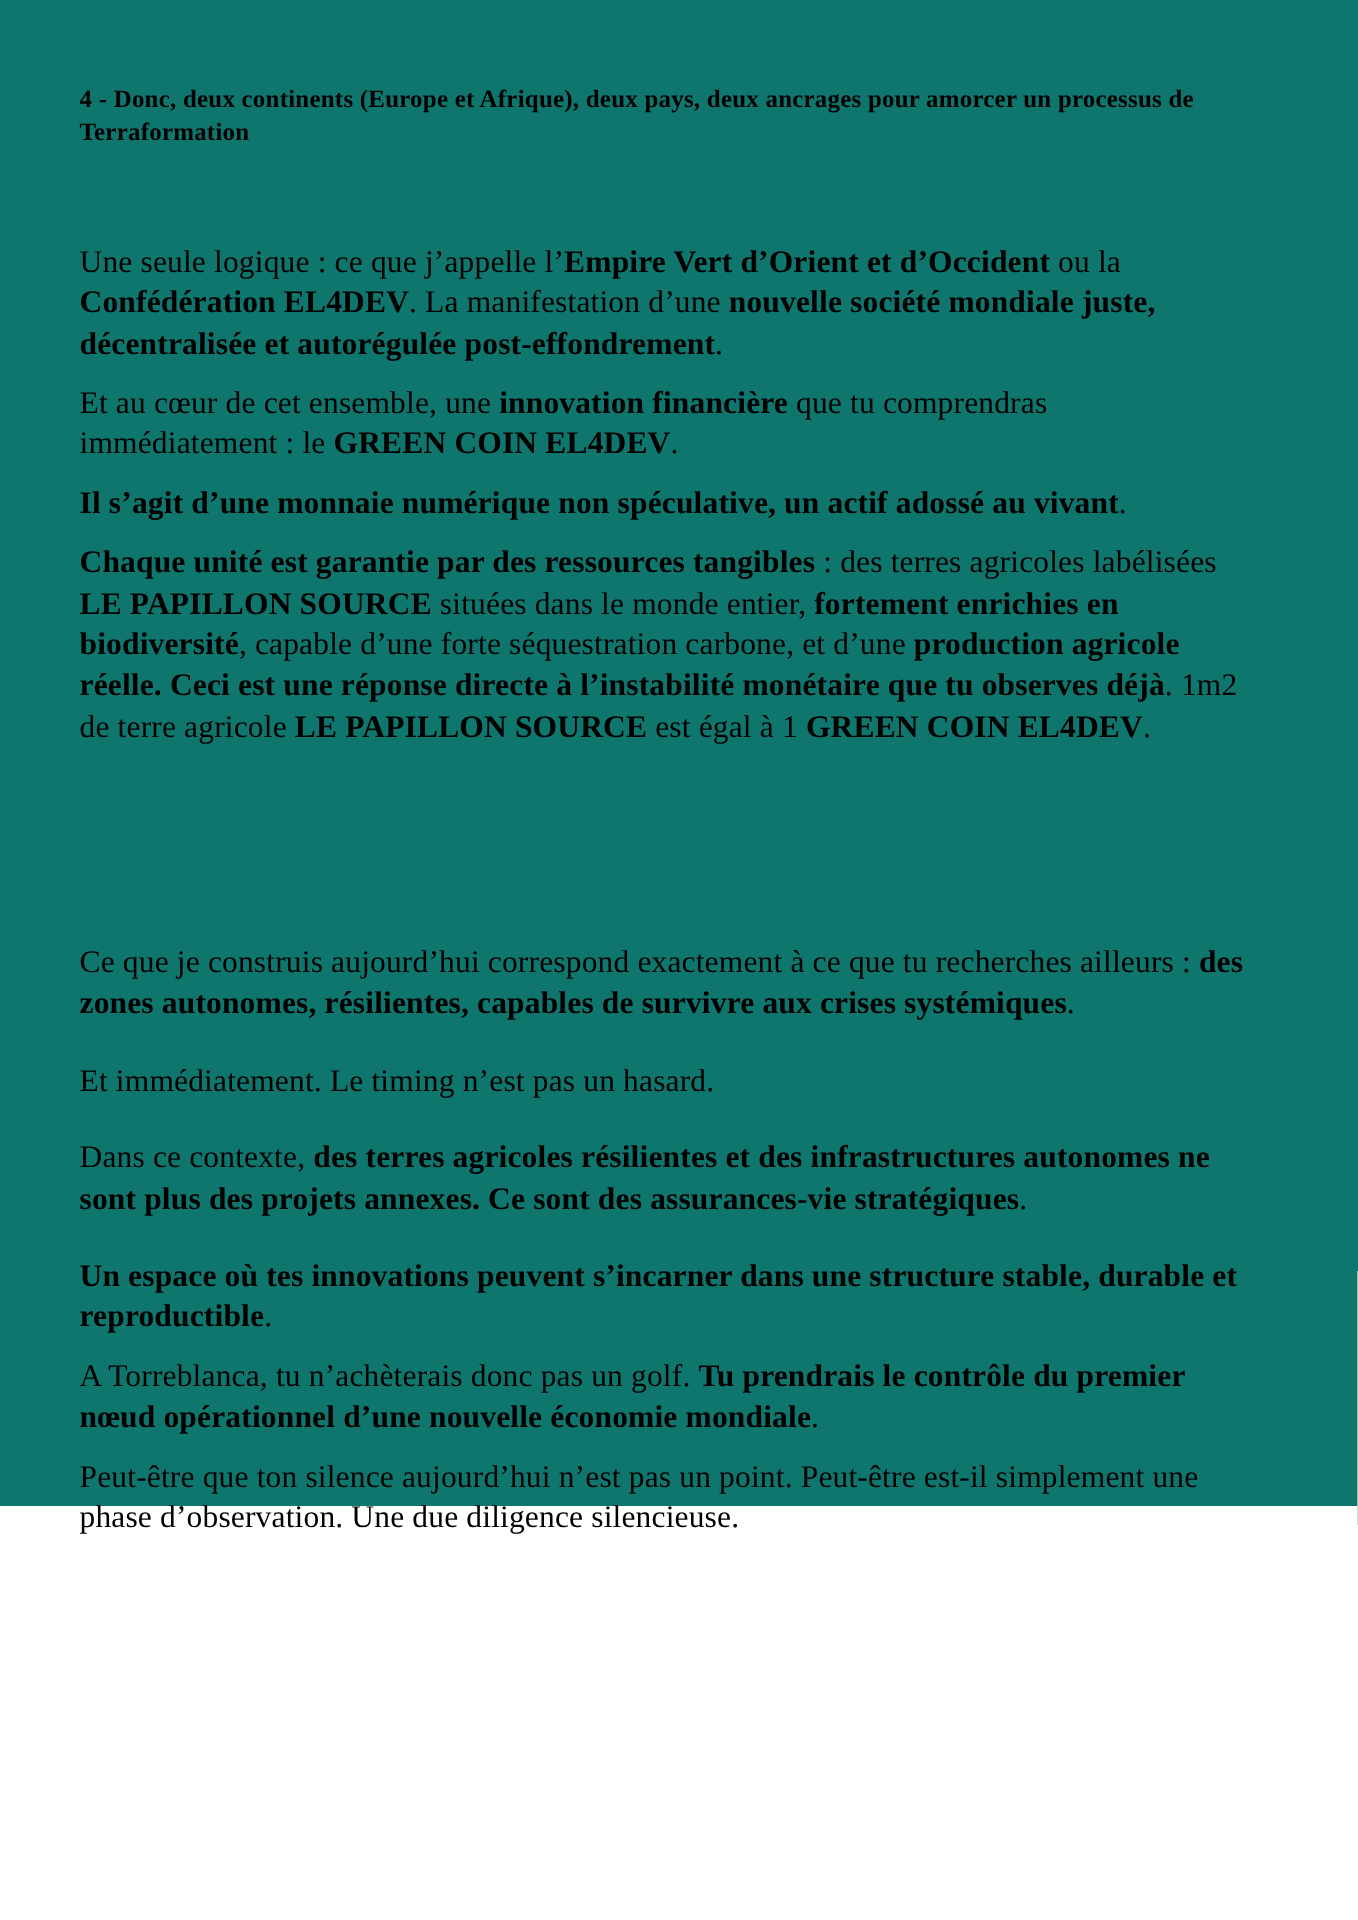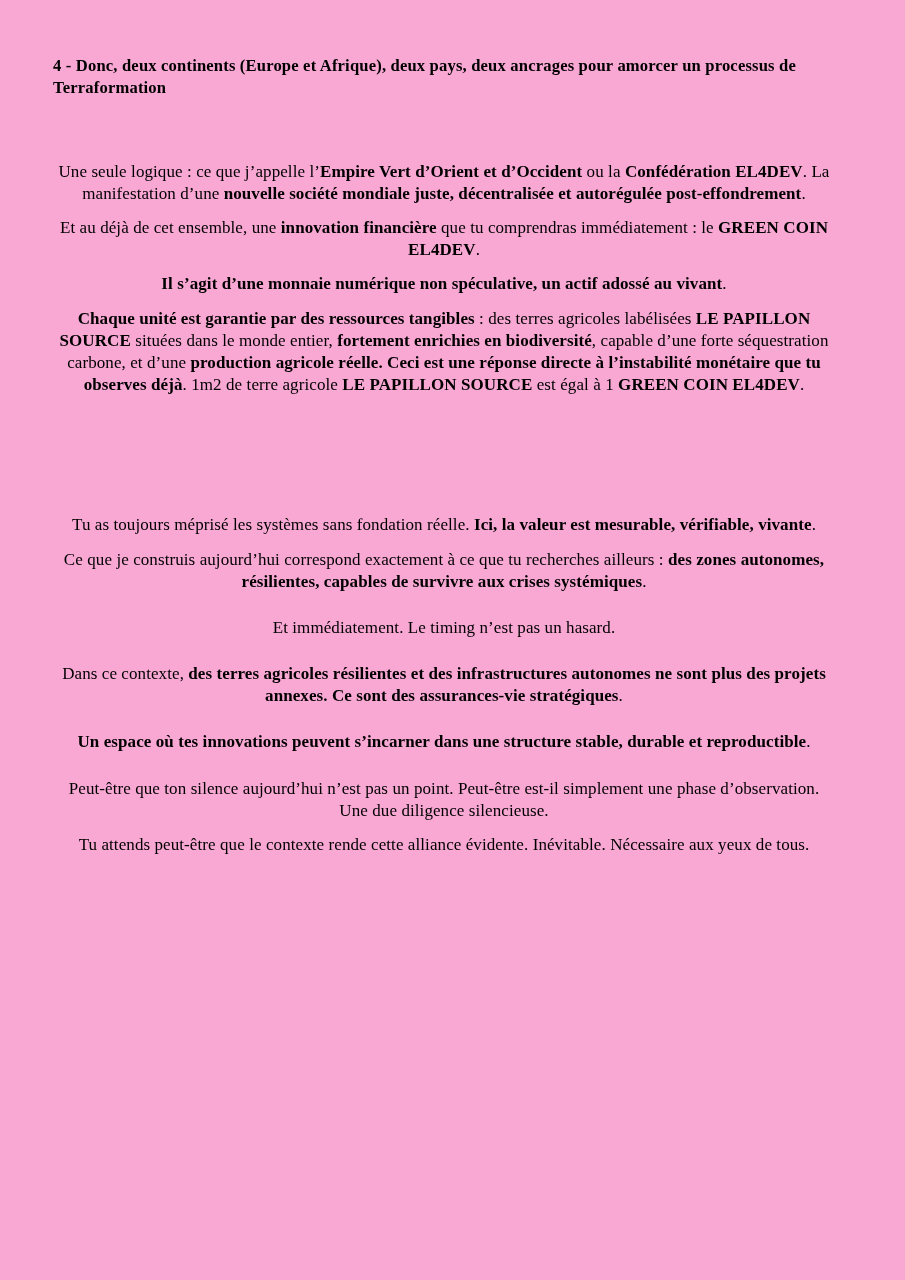--- a/index.html
+++ b/index.html
@@ -12,44 +12,44 @@
     width: 905px;
     height: 1280px;
     overflow: hidden;
     font-family: "Liberation Serif", "DejaVu Serif", serif;
     color: #000000;
     -webkit-font-smoothing: antialiased;
   }
   .page {
     position: relative;
     width: 905px;
-    height: 1280px;
-    background: #f9a8d4;
+    height: 1004px;
+    background: #0f766e;
     box-sizing: border-box;
     padding: 53px 71px 0 53px;
   }
   .content {
     width: 782px;
   }
   .heading {
     font-size: 16.6px;
     font-weight: bold;
     line-height: 1.32;
     margin: 0;
     letter-spacing: 0.01em;
   }
   .heading-4 { margin-top: 2px; }
   .heading-5 { margin-top: 0; }
   .para {
-    font-size: 17px;
+    font-size: 21px;
     font-weight: normal;
     line-height: 1.305;
     margin: 0;
     letter-spacing: 0.005em;
-    text-align: center;
+    text-align: left;
   }
   .para b, .para strong { font-weight: bold; }
   
   .gap-after-h4 { height: 62px; }
   .gap-before-h5 { height: 60px; }
   .gap-after-h5 { height: 58px; }
   .gap-para { height: 12px; }
 </style>
 </head>
 <body>
@@ -57,55 +57,54 @@
 <div class="page">
   <div class="content">
 
     <h2 class="heading heading-4">4 - Donc, deux continents (Europe et Afrique), deux pays, deux ancrages pour amorcer un processus de Terraformation</h2>
 
     <div class="gap-after-h4"></div>
 
     <p class="para"><span>Une seule logique : ce que j’appelle l’</span><b>Empire Vert d’Orient et d’Occident</b><span> ou la </span><b>Confédération EL4DEV</b><span>. La manifestation d’une </span><b>nouvelle société mondiale juste, décentralisée et autorégulée post-effondrement</b><span>.</span></p>
     <div class="gap-para"></div>
 
-    <p class="para"><span>Et au déjà de cet ensemble, une </span><b>innovation financière</b><span> que tu comprendras immédiatement : le </span><b>GREEN COIN EL4DEV</b><span>.</span></p>
+    <p class="para"><span>Et au cœur de cet ensemble, une </span><b>innovation financière</b><span> que tu comprendras immédiatement : le </span><b>GREEN COIN EL4DEV</b><span>.</span></p>
     <div class="gap-para"></div>
 
     <p class="para"><b>Il s’agit d’une monnaie numérique non spéculative, un actif adossé au vivant</b><span>.</span></p>
     <div class="gap-para"></div>
 
     <p class="para"><b>Chaque unité est garantie par des ressources tangibles</b><span> : des terres agricoles labélisées </span><b>LE PAPILLON SOURCE</b><span> situées dans le monde entier, </span><b>fortement enrichies en biodiversité</b><span>, capable d’une forte séquestration carbone, et d’une </span><b>production agricole réelle. Ceci est une réponse directe à l’instabilité monétaire que tu observes déjà</b><span>. 1m2 de terre agricole </span><b>LE PAPILLON SOURCE</b><span> est égal à 1 </span><b>GREEN COIN EL4DEV</b><span>.</span></p>
 
     <div class="gap-before-h5"></div>
 
 
     <div class="gap-after-h5"></div>
 
-    <p class="para"><span>Tu as toujours méprisé les systèmes sans fondation réelle. </span><b>Ici, la valeur est mesurable, vérifiable, vivante</b><span>.</span></p>
     <div class="gap-para"></div>
 
     <p class="para"><span>Ce que je construis aujourd’hui correspond exactement à ce que tu recherches ailleurs : </span><b>des zones autonomes, résilientes, capables de survivre aux crises systémiques</b><span>.</span></p>
     <div class="gap-para"></div>
 
     <div class="gap-para"></div>
 
     <p class="para"><span>Et immédiatement. Le timing n’est pas un hasard.</span></p>
     <div class="gap-para"></div>
 
     <div class="gap-para"></div>
 
     <p class="para"><span>Dans ce contexte, </span><b>des terres agricoles résilientes et des infrastructures autonomes ne sont plus des projets annexes. Ce sont des assurances-vie stratégiques</b><span>.</span></p>
     <div class="gap-para"></div>
 
     <div class="gap-para"></div>
 
     <p class="para"><b>Un espace où tes innovations peuvent s’incarner dans une structure stable, durable et reproductible</b><span>.</span></p>
     <div class="gap-para"></div>
 
+    <p class="para"><span>A Torreblanca, tu n’achèterais donc pas un golf. </span><b>Tu prendrais le contrôle du premier nœud opérationnel d’une nouvelle économie mondiale</b><span>.</span></p>
     <div class="gap-para"></div>
 
     <p class="para"><span>Peut-être que ton silence aujourd’hui n’est pas un point. Peut-être est-il simplement une phase d’observation. Une due diligence silencieuse.</span></p>
     <div class="gap-para"></div>
 
-    <p class="para"><span>Tu attends peut-être que le contexte rende cette alliance évidente. Inévitable. Nécessaire aux yeux de tous.</span></p>
 
   </div>
 </div>
 
 </body></html>

